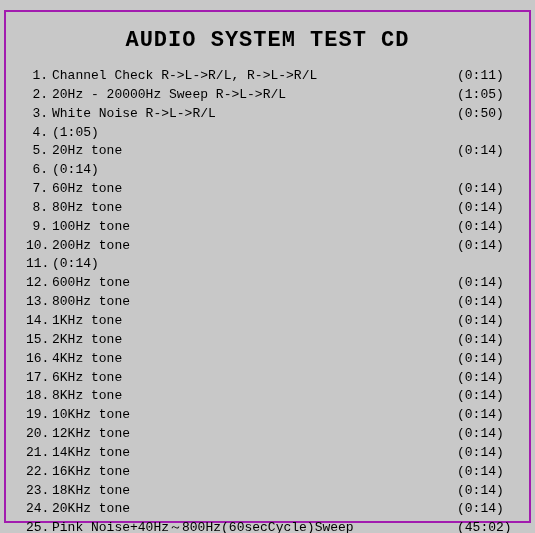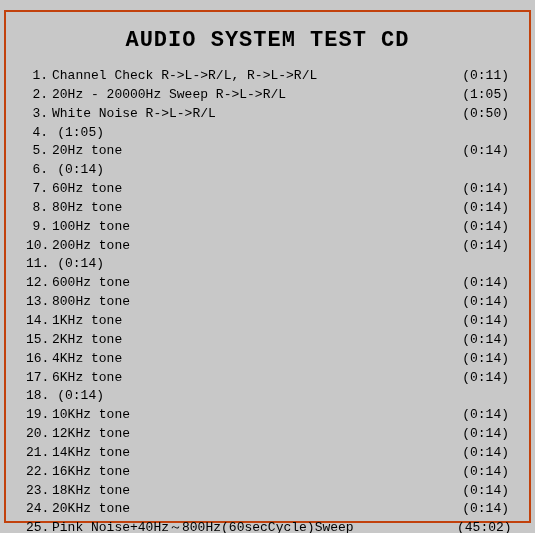--- a/index.html
+++ b/index.html
@@ -13,21 +13,21 @@
       background: #c8c8c8;
       display: flex;
       align-items: center;
       justify-content: center;
       font-family: 'Courier New', Courier, monospace;
     }
     .container {
       width: 527px;
       height: 513px;
       background: #c8c8c8;
-      border: 2px solid #c2410c;
+      border: 2px solid #a21caf;
       padding: 16px 20px 12px 20px;
     }
     .title {
       text-align: center;
       font-size: 22px;
       font-weight: bold;
       color: #000;
       margin-bottom: 14px;
       letter-spacing: 1px;
     }
@@ -46,21 +46,20 @@
       text-align: right;
       padding-right: 4px;
       flex-shrink: 0;
     }
     .track-name {
       flex: 1;
       white-space: nowrap;
     }
     .track-duration {
       width: 52px;
-      text-align: right;
       flex-shrink: 0;
     }
   </style>
 </head>
 <body>
 
 <div class="container">
   <div class="title">AUDIO SYSTEM TEST CD</div>
   <div class="track-list">
   <div class="track-row">
@@ -140,20 +139,21 @@
         <span class="track-name">4KHz   tone</span>
         <span class="track-duration">(0:14)</span>
       </div>
       <div class="track-row">
         <span class="track-num">17.</span>
         <span class="track-name">6KHz   tone</span>
         <span class="track-duration">(0:14)</span>
       </div>
       <div class="track-row">
         <span class="track-num">18.</span>
+        <span class="track-name">8KHz   tone</span>
         <span class="track-duration">(0:14)</span>
       </div>
       <div class="track-row">
         <span class="track-num">19.</span>
         <span class="track-name">10KHz  tone</span>
         <span class="track-duration">(0:14)</span>
       </div>
       <div class="track-row">
         <span class="track-num">20.</span>
         <span class="track-name">12KHz  tone</span>

